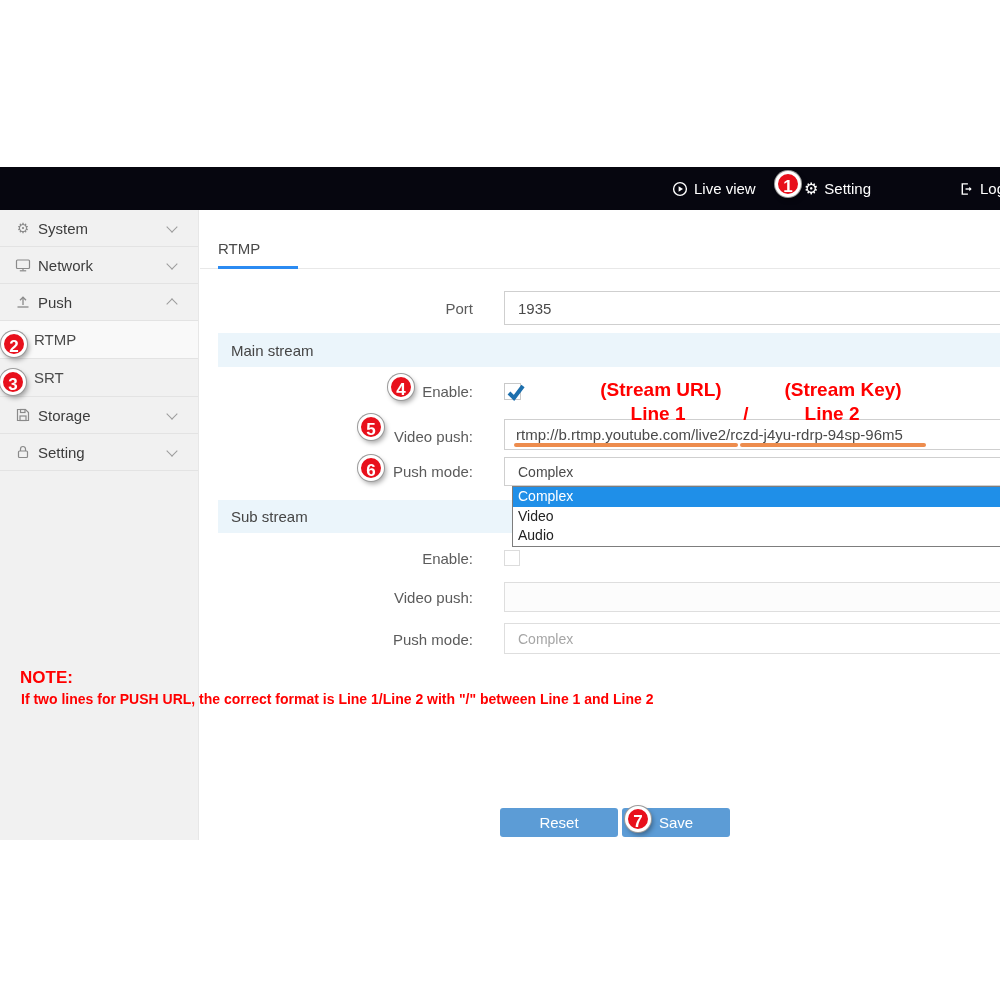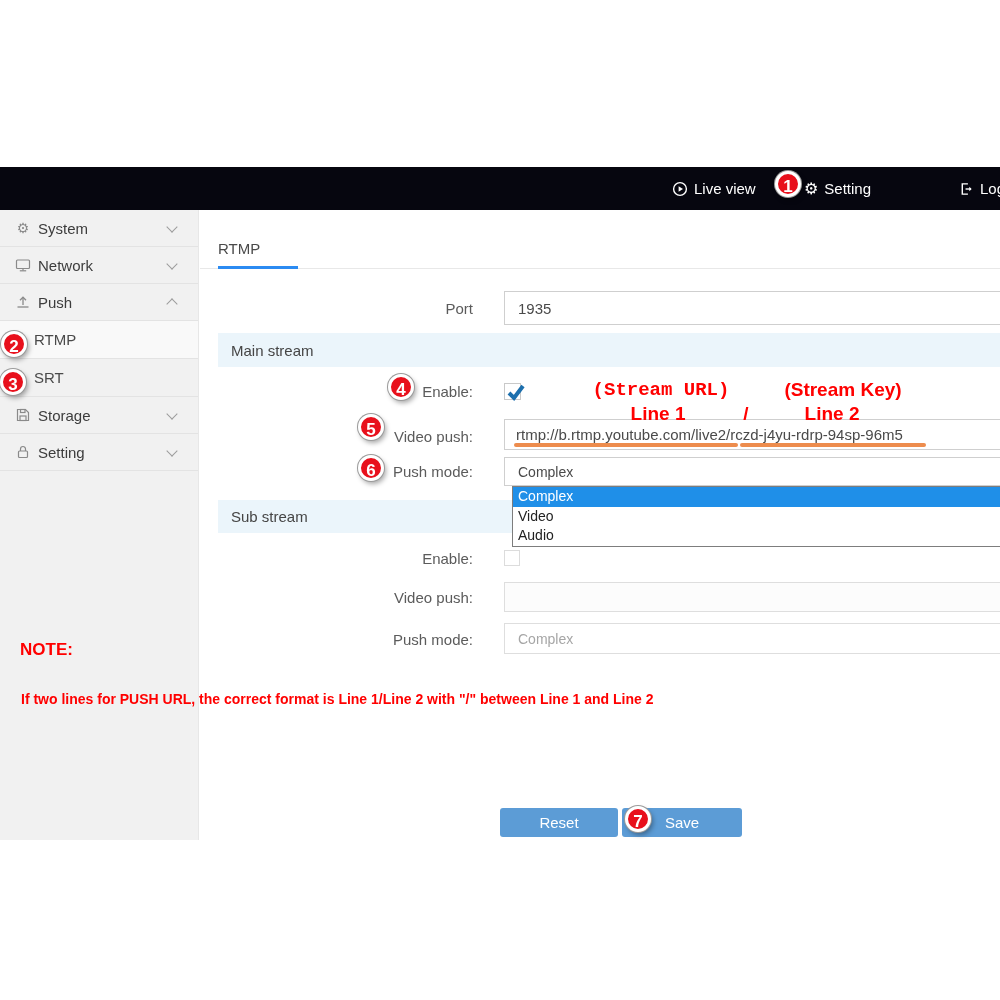--- a/index.html
+++ b/index.html
@@ -175,29 +175,29 @@
   <div class="f-label" style="top:550px;">Enable:</div>
   <div class="checkbox empty" style="top:550px; width:16px; height:16px;"></div>
 
   <div class="f-label" style="top:589px;">Video push:</div>
   <div class="f-input disabled-input" style="top:582px; height:30px;"></div>
 
   <div class="f-label" style="top:631px;">Push mode:</div>
   <div class="f-input disabled-input" style="top:623px; height:31px; background:#fff; font-size:14px;">Complex</div>
 
   <button class="btn" style="left:500px; width:118px;">Reset</button>
-  <button class="btn" style="left:622px; width:120px;">Save</button>
-
-  <div class="red-note annot" style="left:576px; top:379px; width:170px; font-size:19px;font-family:Liberation Mono, monospace;">(Stream URL)</div>
+  <button class="btn" style="left:622px; width:108px;">Save</button>
+
+  <div class="red-note annot" style="left:576px; top:379px; width:170px; font-size:19px;">(Stream URL)</div>
   <div class="red-note annot" style="left:758px; top:379px; width:170px; font-size:19px;">(Stream Key)</div>
   <div class="red-note annot" style="left:616px; top:403px; width:84px; font-size:19px;">Line 1</div>
   <div class="red-note annot" style="left:738px; top:403px; width:16px; font-size:19px;">/</div>
   <div class="red-note annot" style="left:790px; top:403px; width:84px; font-size:19px;">Line 2</div>
 
-  <div class="red-note" style="left:20px; top:640px; font-size:17px;">NOTE:</div>
+  <div class="red-note" style="left:20px; top:668px; font-size:17px;">NOTE:</div>
   <div class="red-note" style="left:21px; top:691px; width:975px; font-size:14px;">If two lines for PUSH URL, the correct format is Line 1/Line 2 with "/" between Line 1 and Line 2</div>
 
   <div class="circle" style="left:775px; top:171px;">1</div>
   <div class="circle" style="left:1px;  top:331px;">2</div>
   <div class="circle" style="left:0px;  top:369px;">3</div>
   <div class="circle" style="left:388px; top:374px;">4</div>
   <div class="circle" style="left:358px; top:414px;">5</div>
   <div class="circle" style="left:358px; top:455px;">6</div>
   <div class="circle" style="left:625px; top:806px;">7</div>
 

